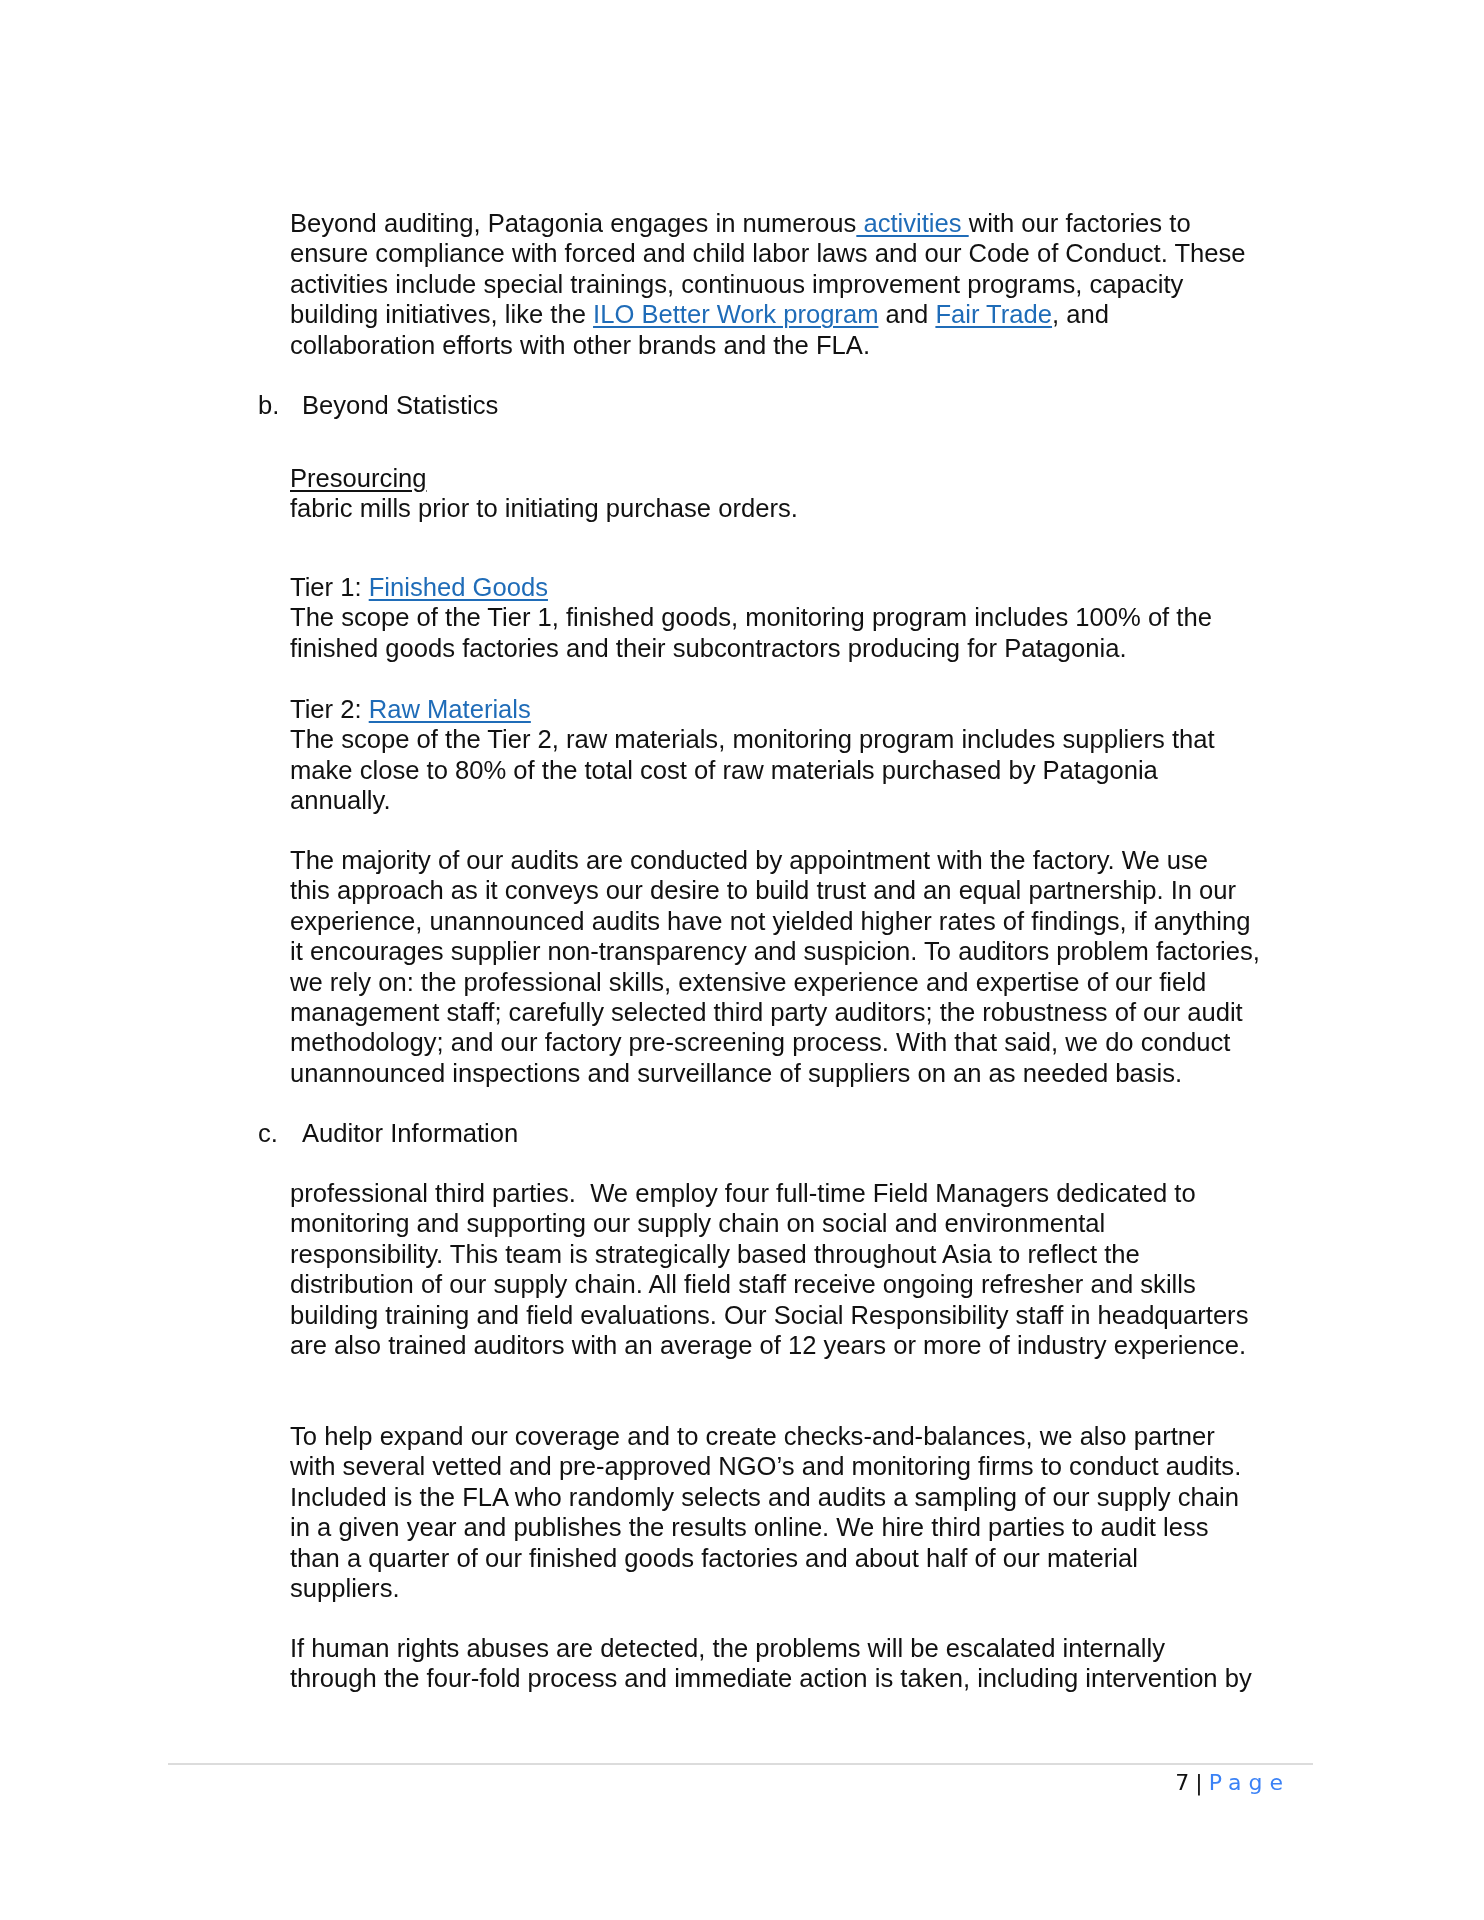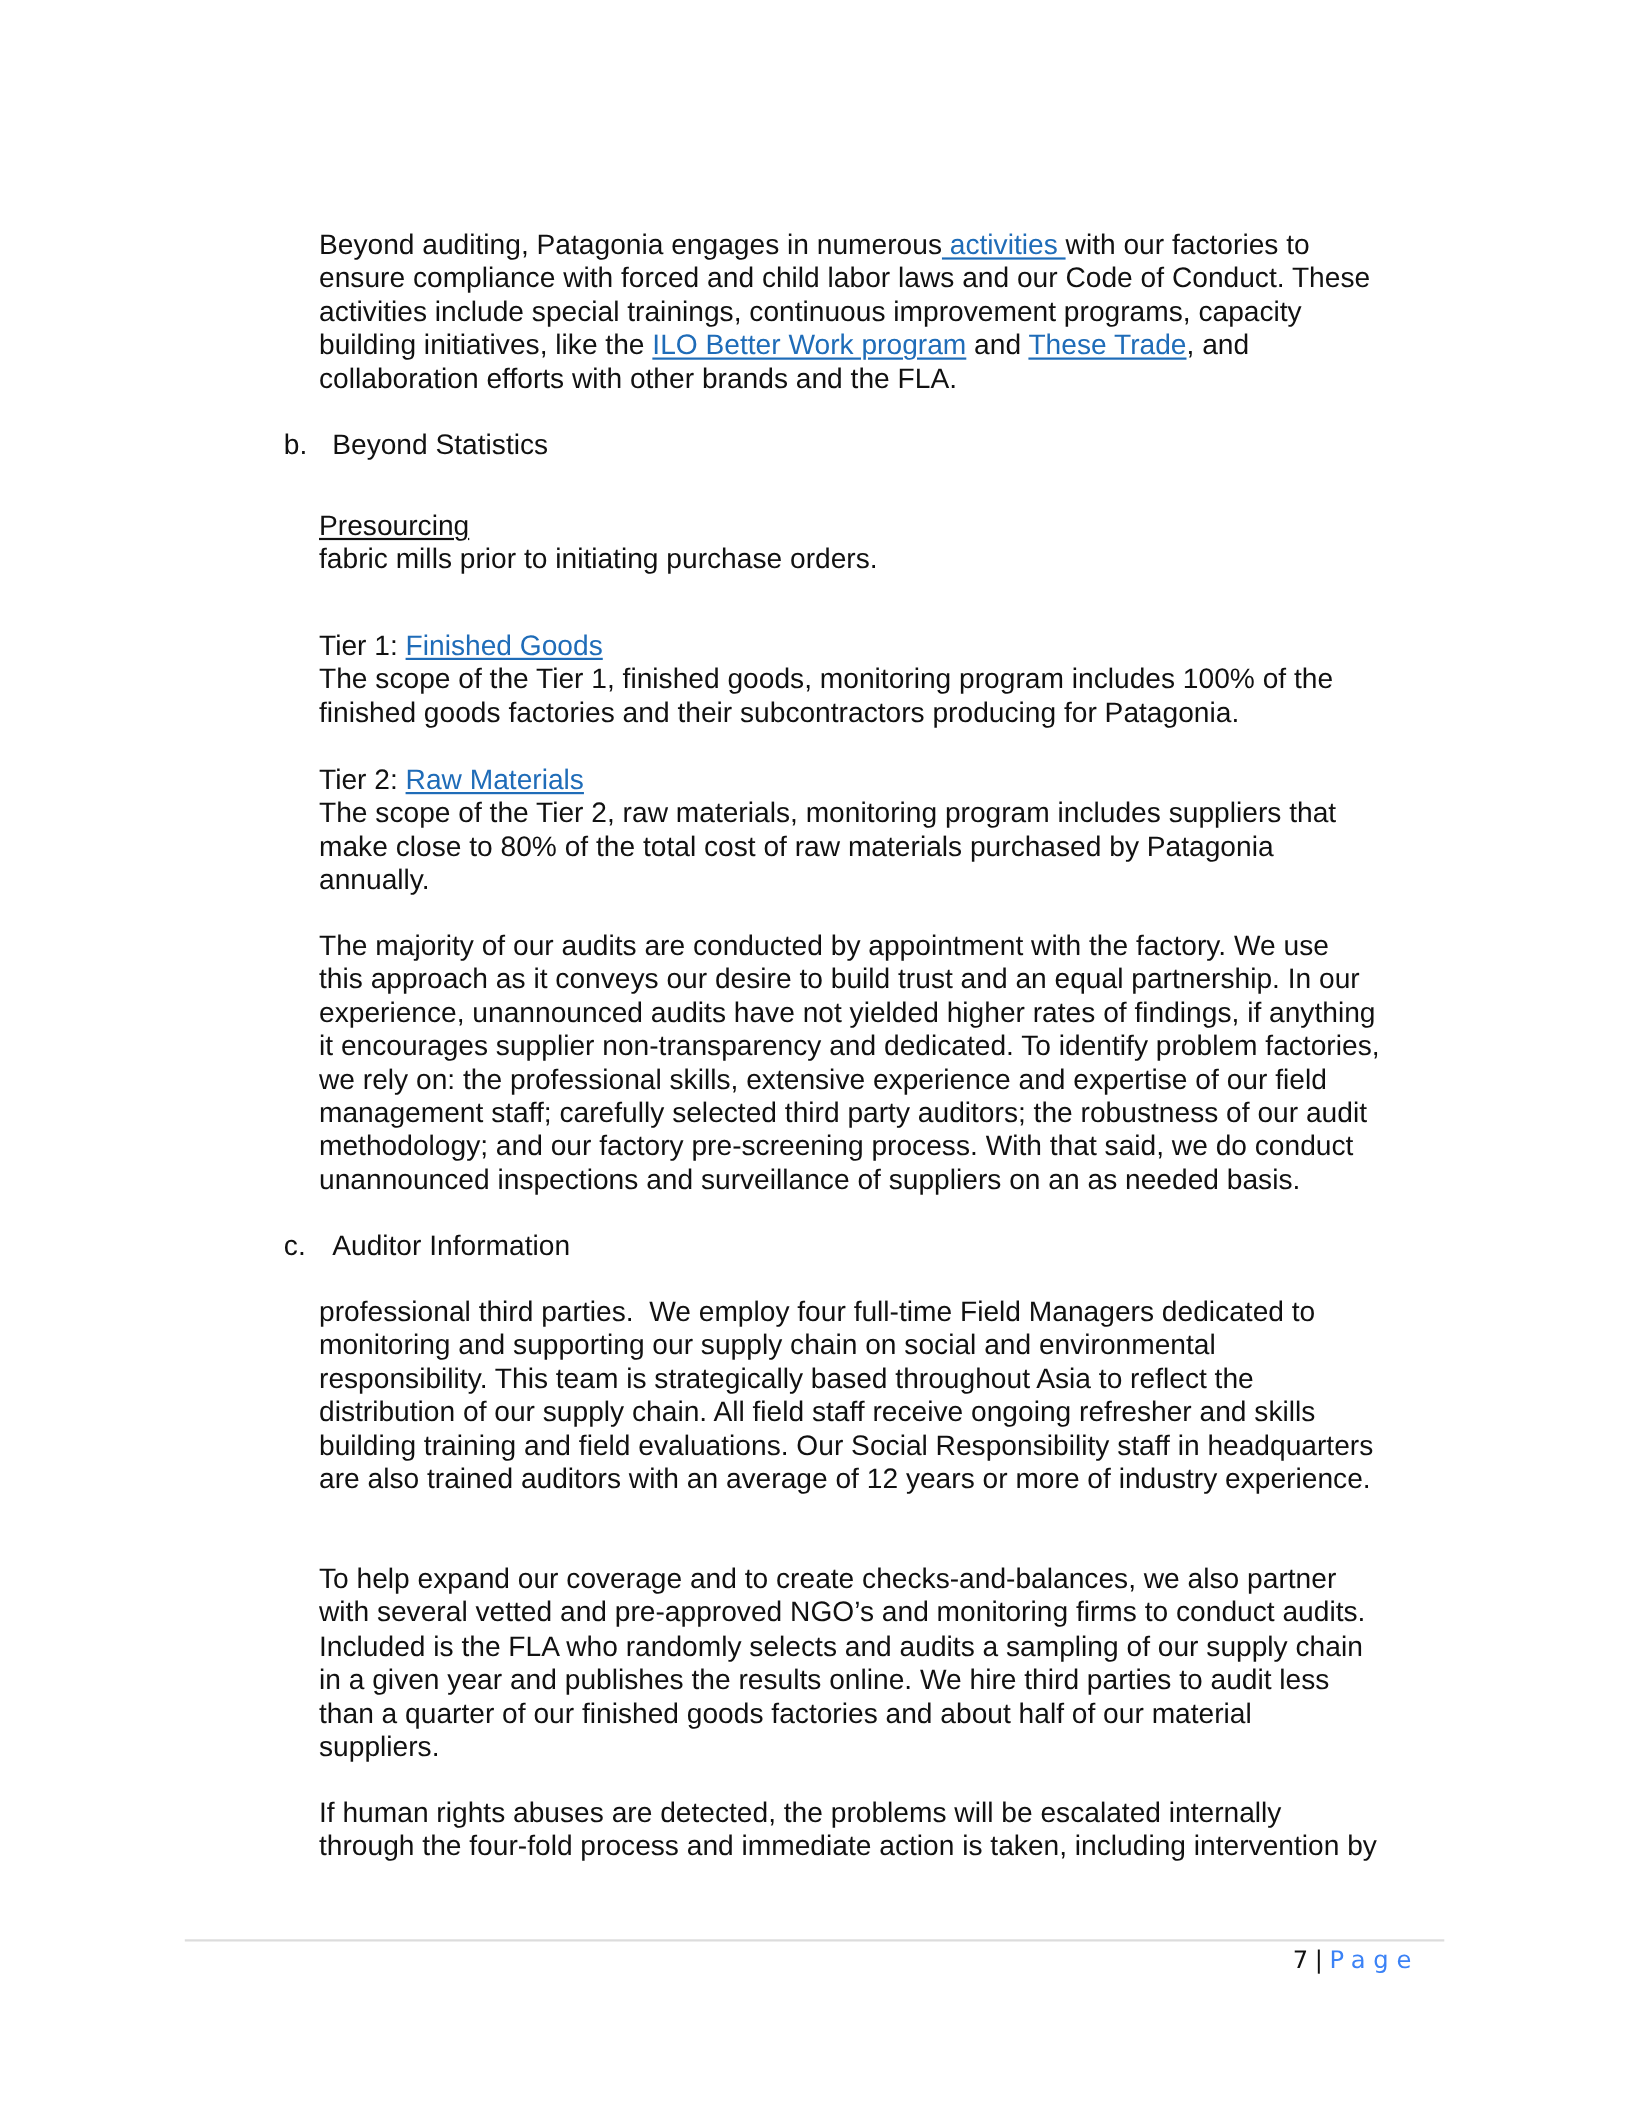--- a/index.html
+++ b/index.html
@@ -23,21 +23,21 @@
   </style>
 </head>
 <body>
 
 <div class="page">
 
   <div class="block" style="top: 208px;">
     <span class="line"><span>Beyond auditing, Patagonia engages in numerous</span><a class="link" style="white-space:pre"> activities </a><span>with our factories to</span></span>
     <span class="line">ensure compliance with forced and child labor laws and our Code of Conduct. These</span>
     <span class="line">activities include special trainings, continuous improvement programs, capacity</span>
-    <span class="line"><span style="white-space:pre">building initiatives, like the </span><a class="link">ILO Better Work program</a><span style="white-space:pre"> and </span><a class="link">These Trade</a><span>, and</span></span>
+    <span class="line"><span style="white-space:pre">building initiatives, like the </span><a class="link">ILO Better Work program</a><span style="white-space:pre"> and </span><a class="link">Fair Trade</a><span>, and</span></span>
     <span class="line">collaboration efforts with other brands and the FLA.</span>
   </div>
 
   <div class="heading" style="top: 390px;">
     <span class="marker">b.</span><span>Beyond Statistics</span>
   </div>
 
   <div class="block" style="top: 451px;">
     <span class="line uline" style="display:inline-block;margin-top:12px;">Presourcing</span>
     <span class="line">fabric mills prior to initiating purchase orders.</span>
@@ -53,21 +53,21 @@
     <span class="line"><span style="white-space:pre">Tier 2: </span><a class="link">Raw Materials</a></span>
     <span class="line">The scope of the Tier 2, raw materials, monitoring program includes suppliers that</span>
     <span class="line">make close to 80% of the total cost of raw materials purchased by Patagonia</span>
     <span class="line">annually.</span>
   </div>
 
   <div class="block" style="top: 845px;">
     <span class="line">The majority of our audits are conducted by appointment with the factory. We use</span>
     <span class="line">this approach as it conveys our desire to build trust and an equal partnership. In our</span>
     <span class="line">experience, unannounced audits have not yielded higher rates of findings, if anything</span>
-    <span class="line">it encourages supplier non-transparency and dedicated. To identify problem factories,</span>
+    <span class="line">it encourages supplier non-transparency and suspicion. To auditors problem factories,</span>
     <span class="line">we rely on: the professional skills, extensive experience and expertise of our field</span>
     <span class="line">management staff; carefully selected third party auditors; the robustness of our audit</span>
     <span class="line">methodology; and our factory pre-screening process. With that said, we do conduct</span>
     <span class="line">unannounced inspections and surveillance of suppliers on an as needed basis.</span>
   </div>
 
   <div class="heading" style="top: 1118px;">
     <span class="marker">c.</span><span>Auditor Information</span>
   </div>
 

